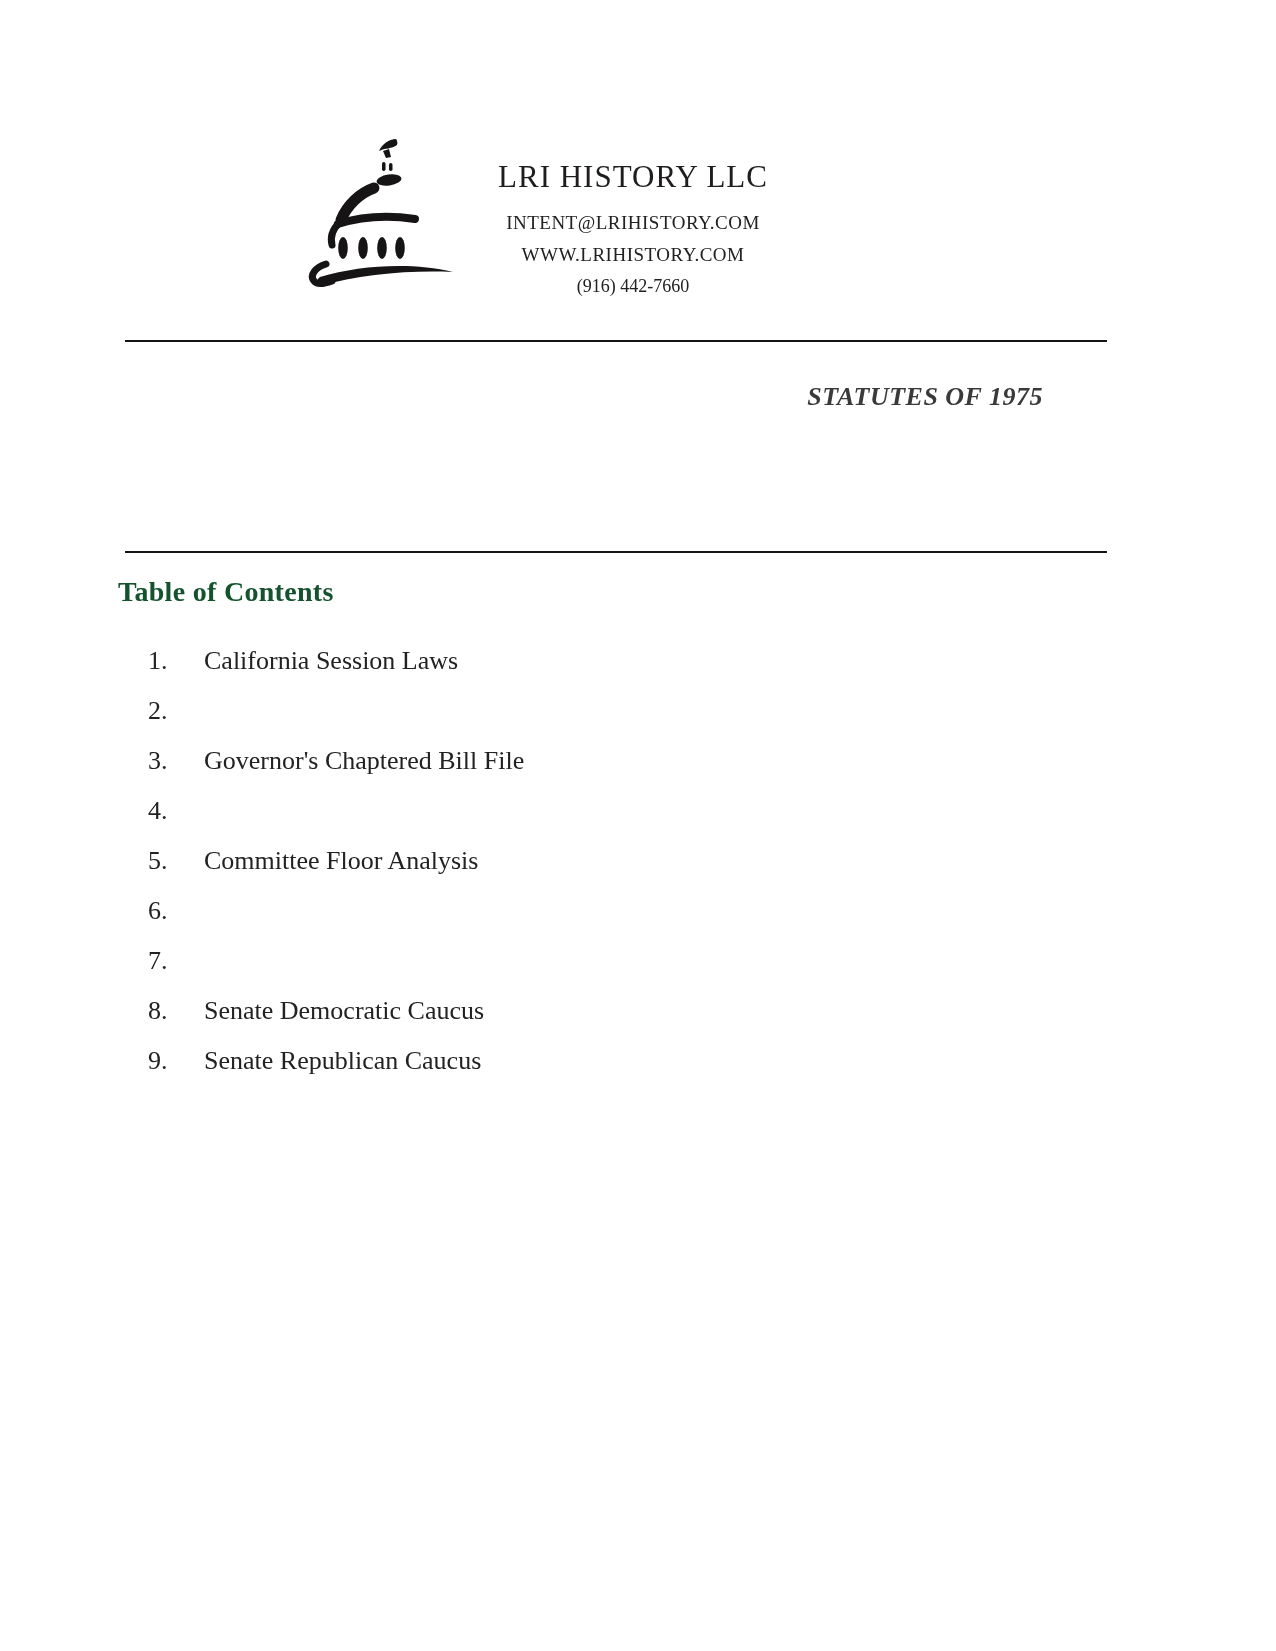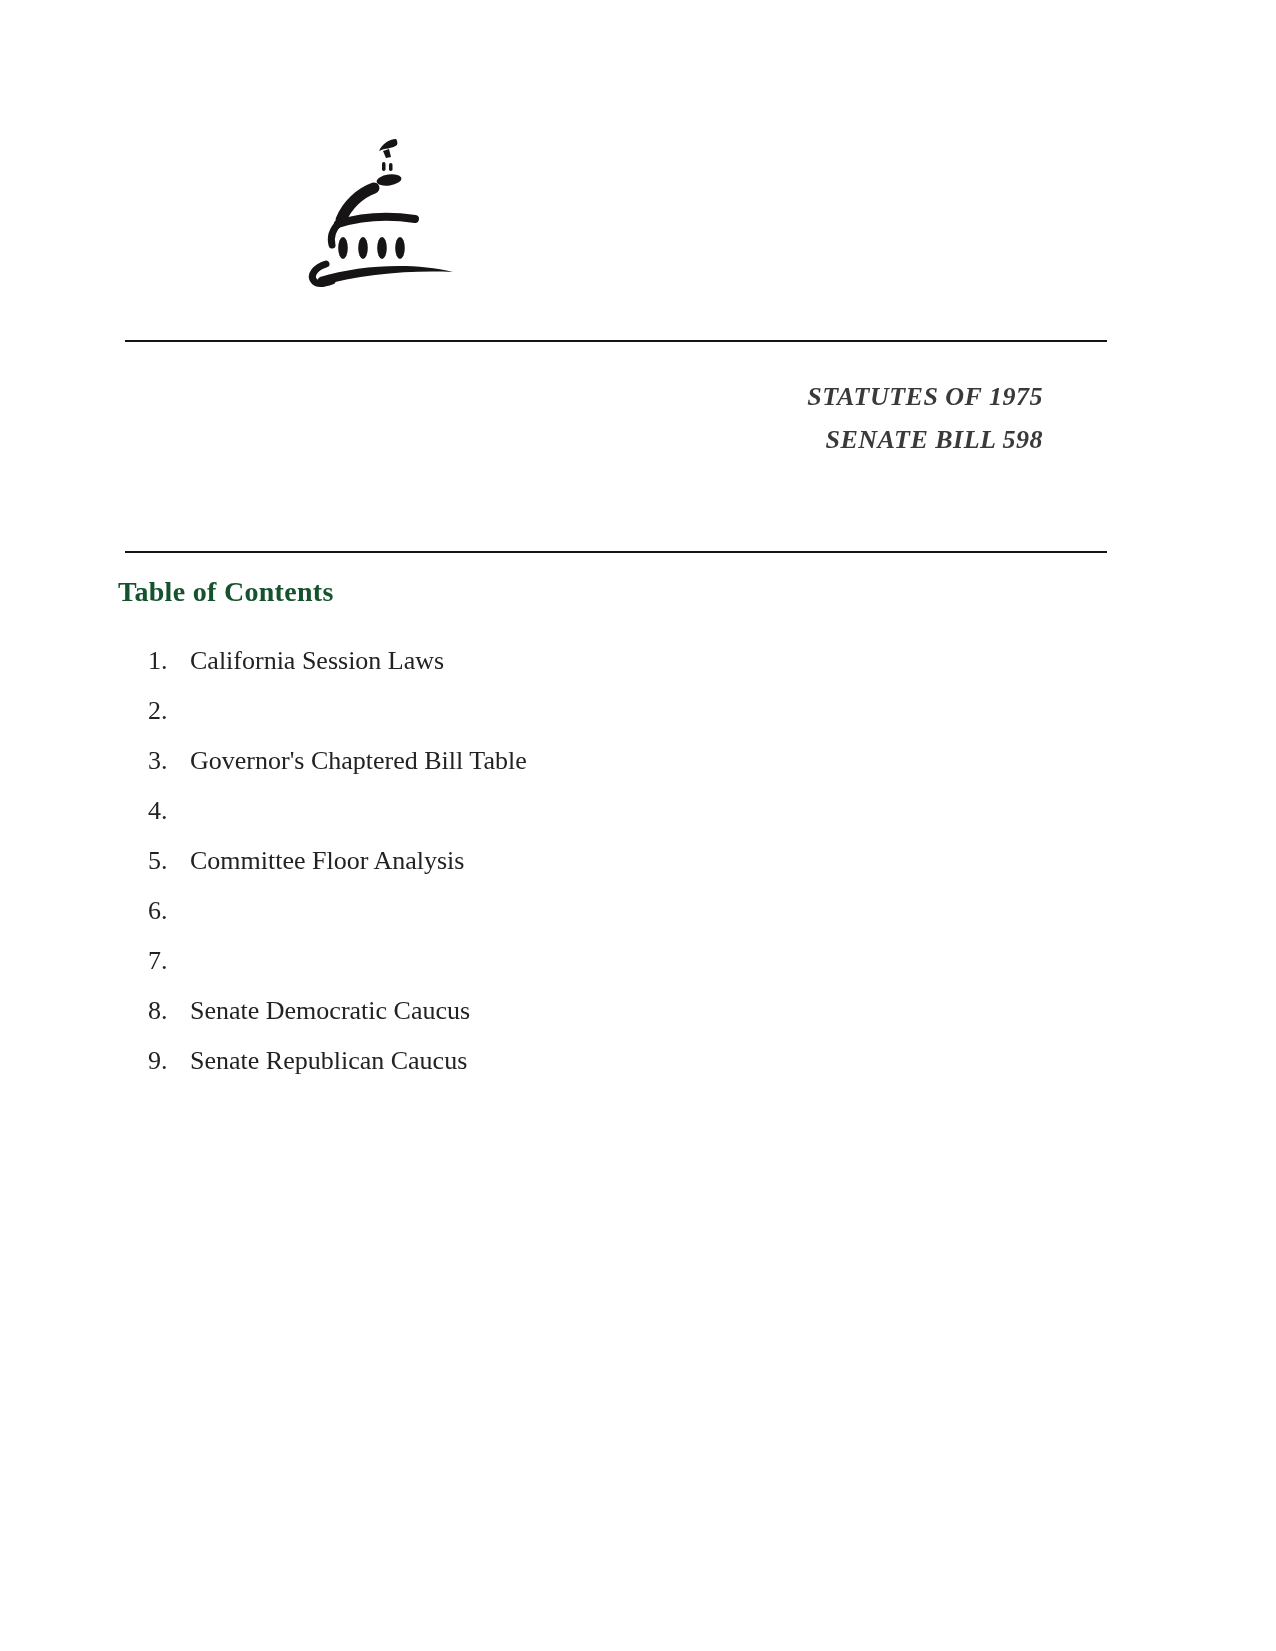--- a/index.html
+++ b/index.html
@@ -97,21 +97,21 @@
   .toc-item {
     display: flex;
     height: 50px;
     align-items: center;
     font-size: 26px;
   }
   .toc-num {
     width: 42px;
     flex: 0 0 42px;
   }
-  .toc-label { flex: 1; }
+  .toc-label { flex: 1; margin-left: 14px; }
 
   .logo svg path, .logo svg ellipse, .logo svg rect { fill: #161414; }
   .logo svg .stroke { fill: none; stroke: #161414; stroke-linecap: round; }
 </style>
 </head>
 <body>
 
 <div class="page">
 
   <div class="logo">
@@ -134,43 +134,48 @@
       <ellipse cx="53" cy="123" rx="4.8" ry="11"></ellipse>
       <ellipse cx="73" cy="123" rx="4.8" ry="11"></ellipse>
       <ellipse cx="92" cy="123" rx="4.8" ry="11"></ellipse>
       <ellipse cx="110" cy="123" rx="4.8" ry="11"></ellipse>
 
       <path class="stroke" d="M36,139 C26,142 19,150 24,156 C27,160 34,159 42,156" stroke-width="7"></path>
       <path d="M30,152 C70,140 122,137 163,147 C122,145 70,149 30,161 C26,162 26,154 30,152 Z"></path>
     </svg>
   </div>
 
+  <div class="header-text">
+    <div class="company-name">LRI HISTORY LLC</div>
+    <div class="contact-line">INTENT@LRIHISTORY.COM</div>
+    <div class="contact-line">WWW.LRIHISTORY.COM</div>
+    <div class="contact-line phone">(916) 442-7660</div>
+  </div>
 
   <div class="rule rule-1"></div>
 
   <div class="doc-title">
     <div class="doc-line">STATUTES OF 1975</div>
-    <div class="doc-line">SENATE BILL 598</div>
   </div>
 
   <div class="rule rule-2"></div>
 
   <div class="toc-heading">Table of Contents</div>
 
   <ol class="toc-list">
     <li class="toc-item">
       <span class="toc-num">1.</span>
       <span class="toc-label">California Session Laws</span>
     </li>
     <li class="toc-item">
       <span class="toc-num">2.</span>
     </li>
     <li class="toc-item">
       <span class="toc-num">3.</span>
-      <span class="toc-label">Governor's Chaptered Bill Table</span>
+      <span class="toc-label">Governor's Chaptered Bill File</span>
     </li>
     <li class="toc-item">
       <span class="toc-num">4.</span>
     </li>
     <li class="toc-item">
       <span class="toc-num">5.</span>
       <span class="toc-label">Committee Floor Analysis</span>
     </li>
     <li class="toc-item">
       <span class="toc-num">6.</span>

